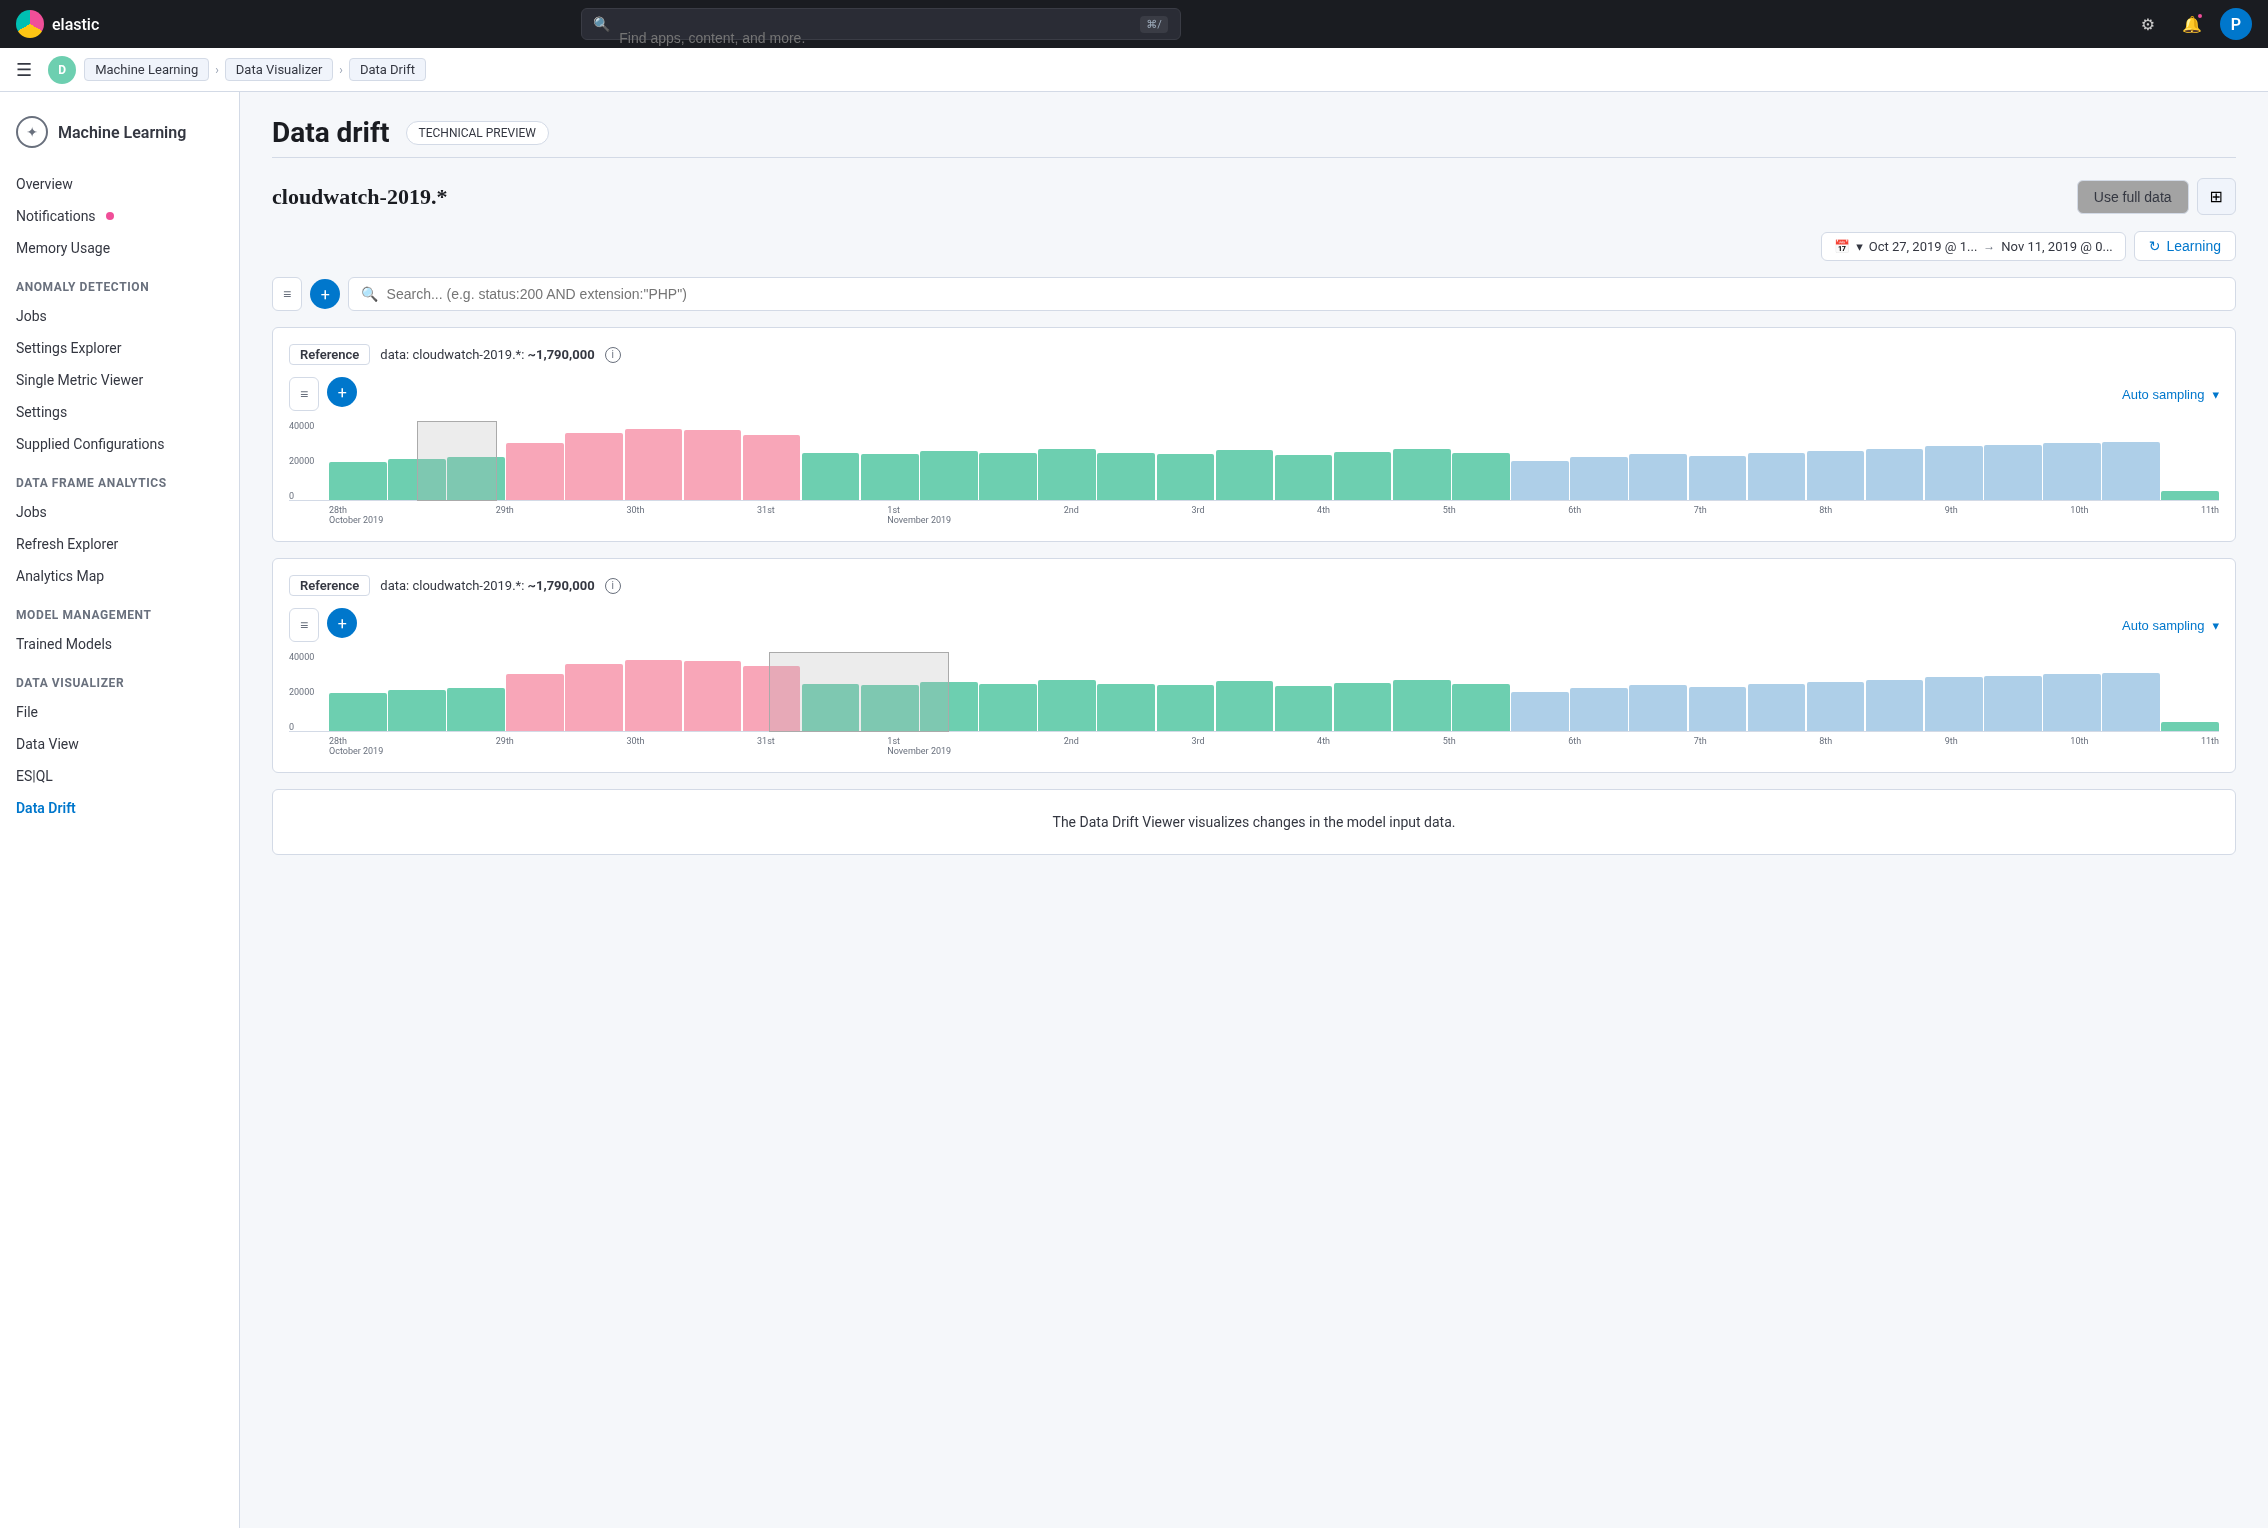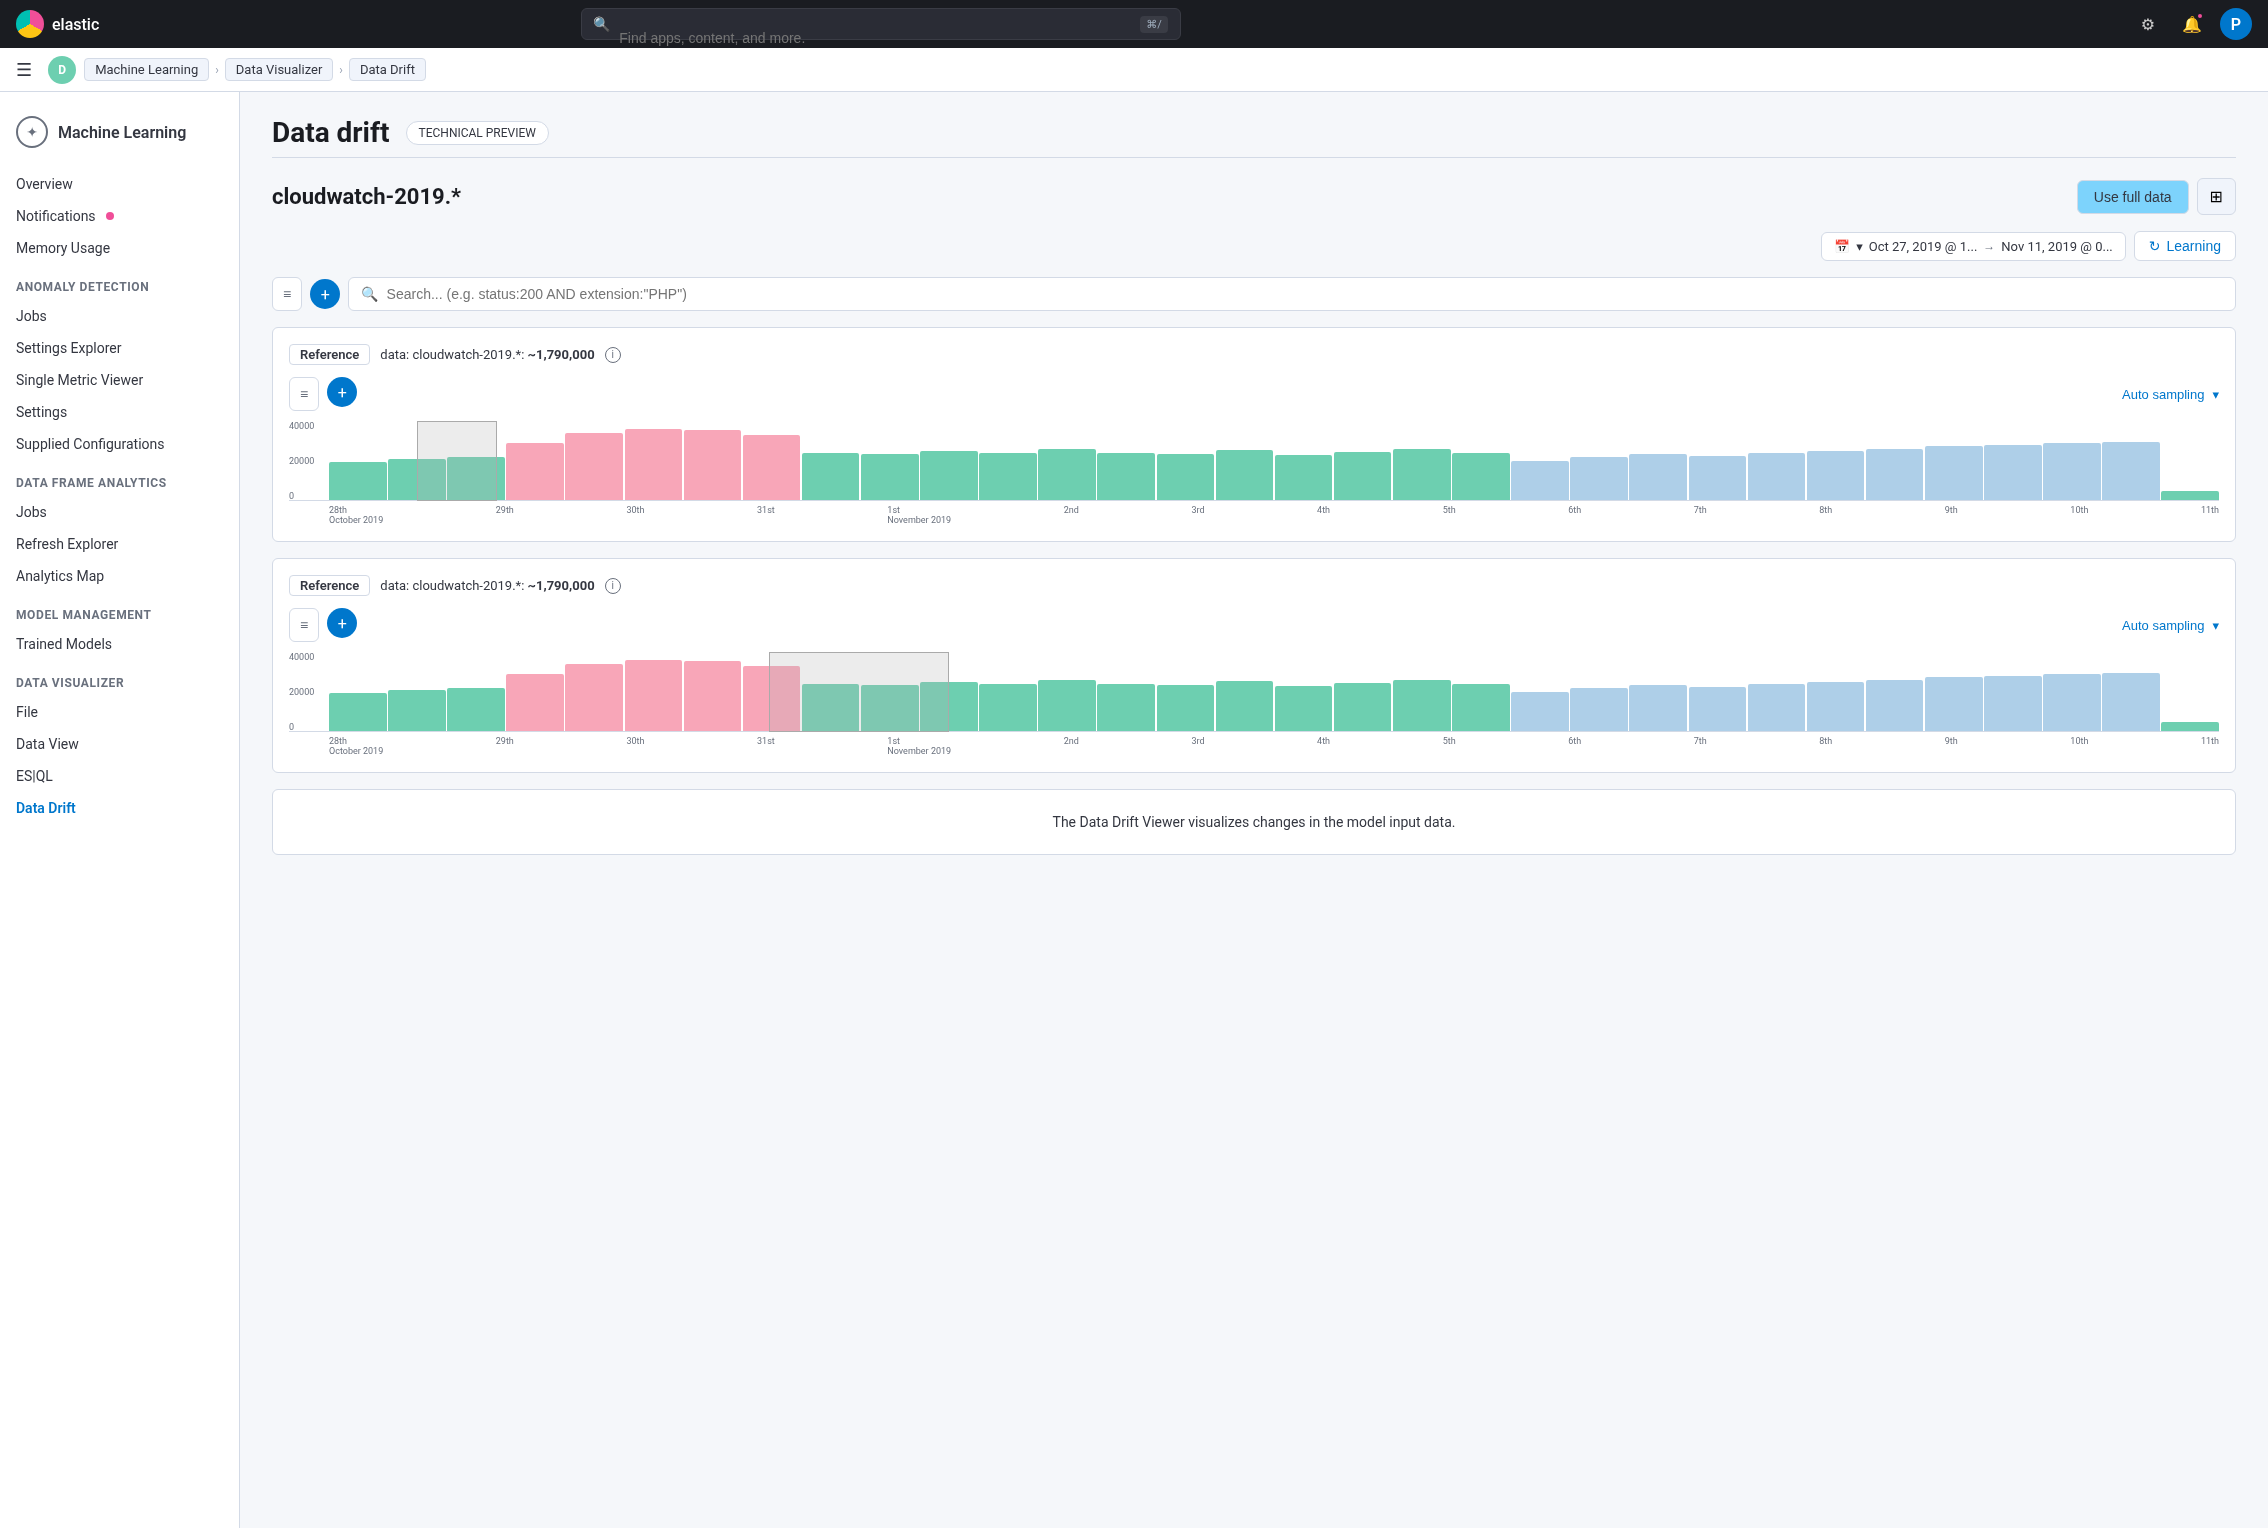--- a/index.html
+++ b/index.html
@@ -199,24 +199,24 @@
     }
     .divider { height: 1px; background: #d3dae6; margin-bottom: 20px; }
 
     
     .index-row {
       display: flex;
       align-items: center;
       justify-content: space-between;
       margin-bottom: 16px;
     }
-    .index-name { font-size: 22px; font-weight: 700; color: #1a1c21; }
+    .index-name { font-size: 22px; font-weight: 700; color: #1a1c21; font-family: Liberation Serif, serif; }
     .index-actions { display: flex; align-items: center; gap: 8px; }
     .btn-use-full {
-      background: #7dd3fc;
+      background: #a3a3a3;
       border: 1px solid #d3dae6;
       border-radius: 6px;
       padding: 8px 16px;
       font-size: 14px;
       cursor: pointer;
       color: #343741;
     }
     .btn-icon {
       background: #f0f4fb;
       border: 1px solid #d3dae6;

